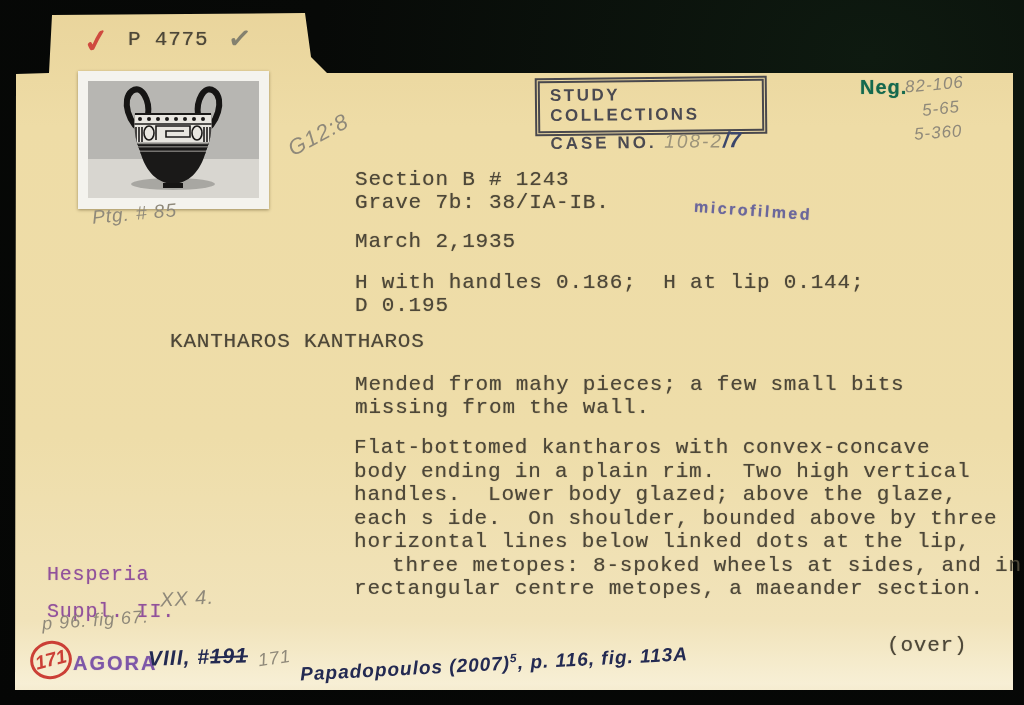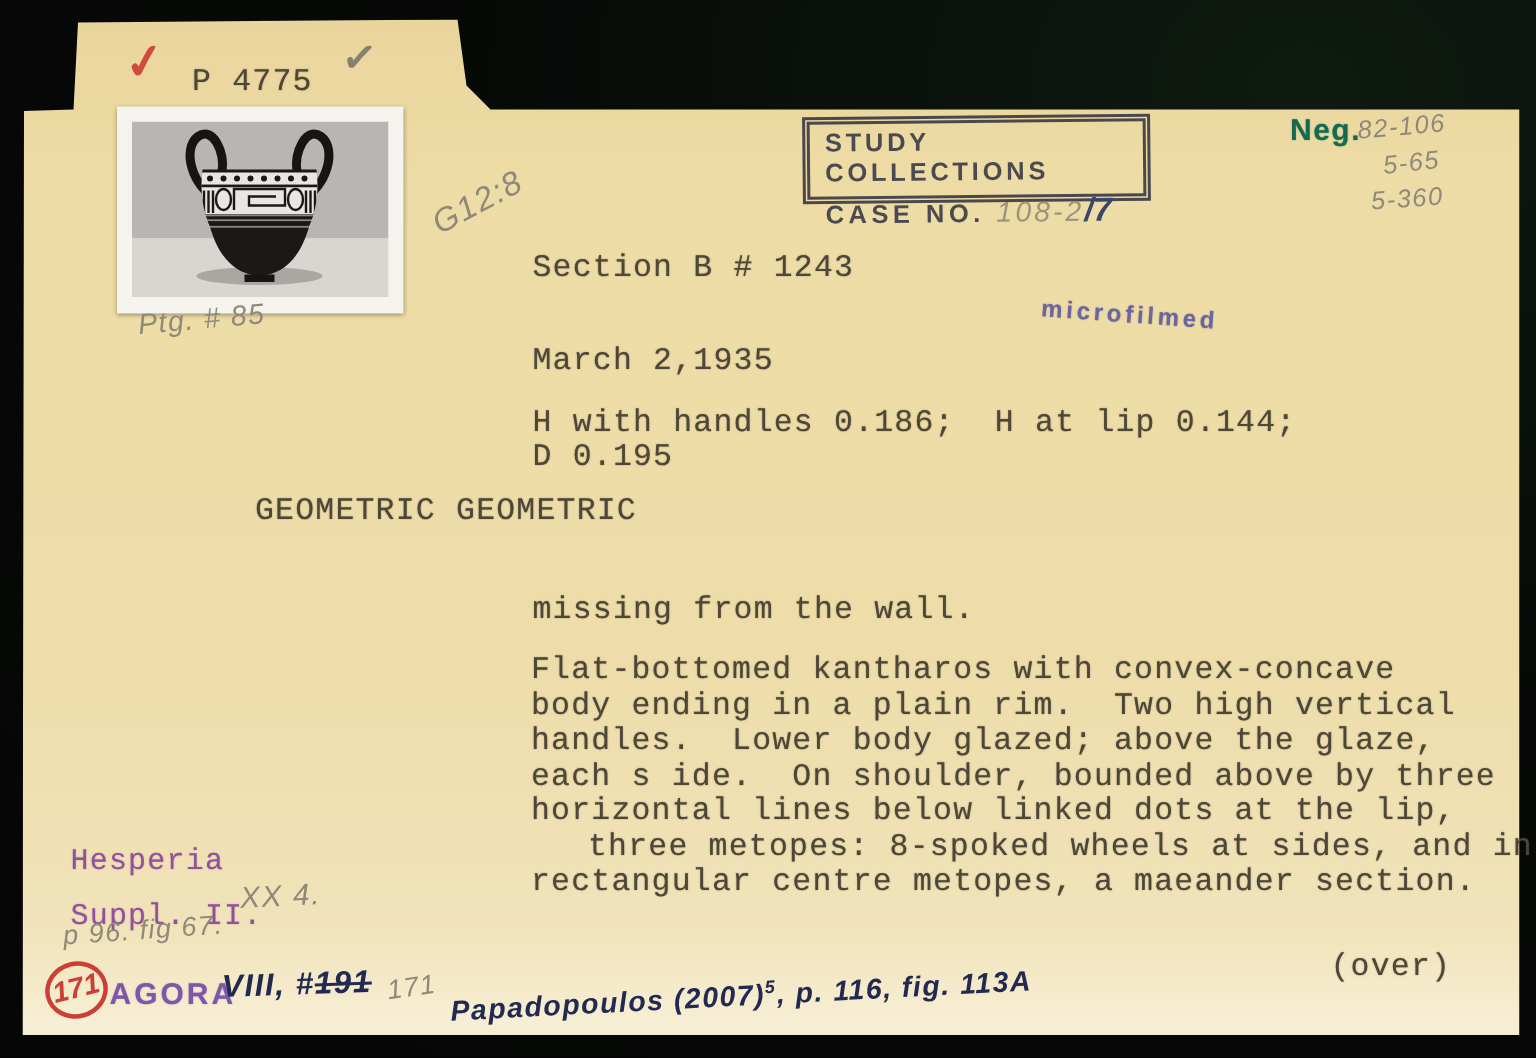--- a/index.html
+++ b/index.html
@@ -37,21 +37,21 @@
   .strike{text-decoration:line-through;text-decoration-thickness:2px;}
   sup{font-size:12px;}
 </style>
 </head>
 <body>
 
 <div class="stage">
   <div class="card"></div>
 
   <span class="abs check" style="left:83px;top:22px;color:#cf4a3f;transform:rotate(-8deg);">✓</span>
-  <span class="abs tw" style="left:128px;top:44px;">P 4775</span>
+  <span class="abs tw" style="left:128px;top:28px;">P 4775</span>
   <span class="abs check" style="left:228px;top:22px;color:#84816f;font-size:28px;transform:rotate(6deg);">✓</span>
 
   <div class="abs photo-frame">
     <svg width="171" height="117" viewBox="0 0 171 117">
       <rect x="0" y="0" width="171" height="78" fill="#b7b6b2"></rect>
       <rect x="0" y="78" width="171" height="39" fill="#d8d6d0"></rect>
       <ellipse cx="85" cy="103" rx="42" ry="6" fill="#a8a7a2"></ellipse>
       <g stroke="#161514" stroke-width="6" fill="none" stroke-linecap="round">
         <path d="M 57 52 C 40 44 33 18 44 10 C 54 3 62 20 60 34 L 58 45"></path>
         <path d="M 113 52 C 130 44 137 18 126 10 C 116 3 108 20 110 34 L 112 45"></path>
@@ -106,28 +106,30 @@
     <div class="l2"><span>CASE NO.</span>
       <span class="casenum-pencil">108-2</span><span class="casenum-ink">/7</span></div>
   </div>
 
   <span class="abs neg-label" style="left:860px;top:76px;">Neg.</span>
   <span class="abs hand pencil neg-num" style="left:905px;top:75px;transform:rotate(-5deg);">82-106</span>
   <span class="abs hand pencil neg-num" style="left:922px;top:99px;transform:rotate(-6deg);">5-65</span>
   <span class="abs hand pencil neg-num" style="left:914px;top:123px;transform:rotate(-4deg);">5-360</span>
 
   <span class="abs tw" style="left:355px;top:168px;">Section B # 1243</span>
+  <span class="abs tw" style="left:355px;top:191px;">Grave 7b: 38/IA-IB.</span>
   <span class="abs tw" style="left:355px;top:230px;">March 2,1935</span>
   <span class="abs tw" style="left:355px;top:271px;">H with handles 0.186;  H at lip 0.144;</span>
   <span class="abs tw" style="left:355px;top:294px;">D 0.195</span>
 
   <span class="abs microfilm" style="left:694px;top:202px;">microfilmed</span>
 
-  <span class="abs tw" style="left:170px;top:330px;">GEOMETRIC GEOMETRIC</span>
+  <span class="abs tw" style="left:170px;top:330px;">KANTHAROS KANTHAROS</span>
 
+  <span class="abs tw" style="left:355px;top:373px;">Mended from mahy pieces; a few small bits</span>
   <span class="abs tw" style="left:355px;top:396px;">missing from the wall.</span>
 
   <div class="abs" style="left:354px;top:436px;">
     <span class="tw" style="display:block;">Flat-bottomed kantharos with convex-concave</span>
     <span class="tw" style="display:block;">body ending in a plain rim.  Two high vertical</span>
     <span class="tw" style="display:block;">handles.  Lower body glazed; above the glaze,</span>
     <span class="tw" style="display:block;">each s ide.  On shoulder, bounded above by three</span>
     <span class="tw" style="display:block;">horizontal lines below linked dots at the lip,</span>
     <span class="tw" style="display:block;margin-left:38px;">three metopes: 8-spoked wheels at sides, and in</span>
     <span class="tw" style="display:block;">rectangular centre metopes, a maeander section.</span>

